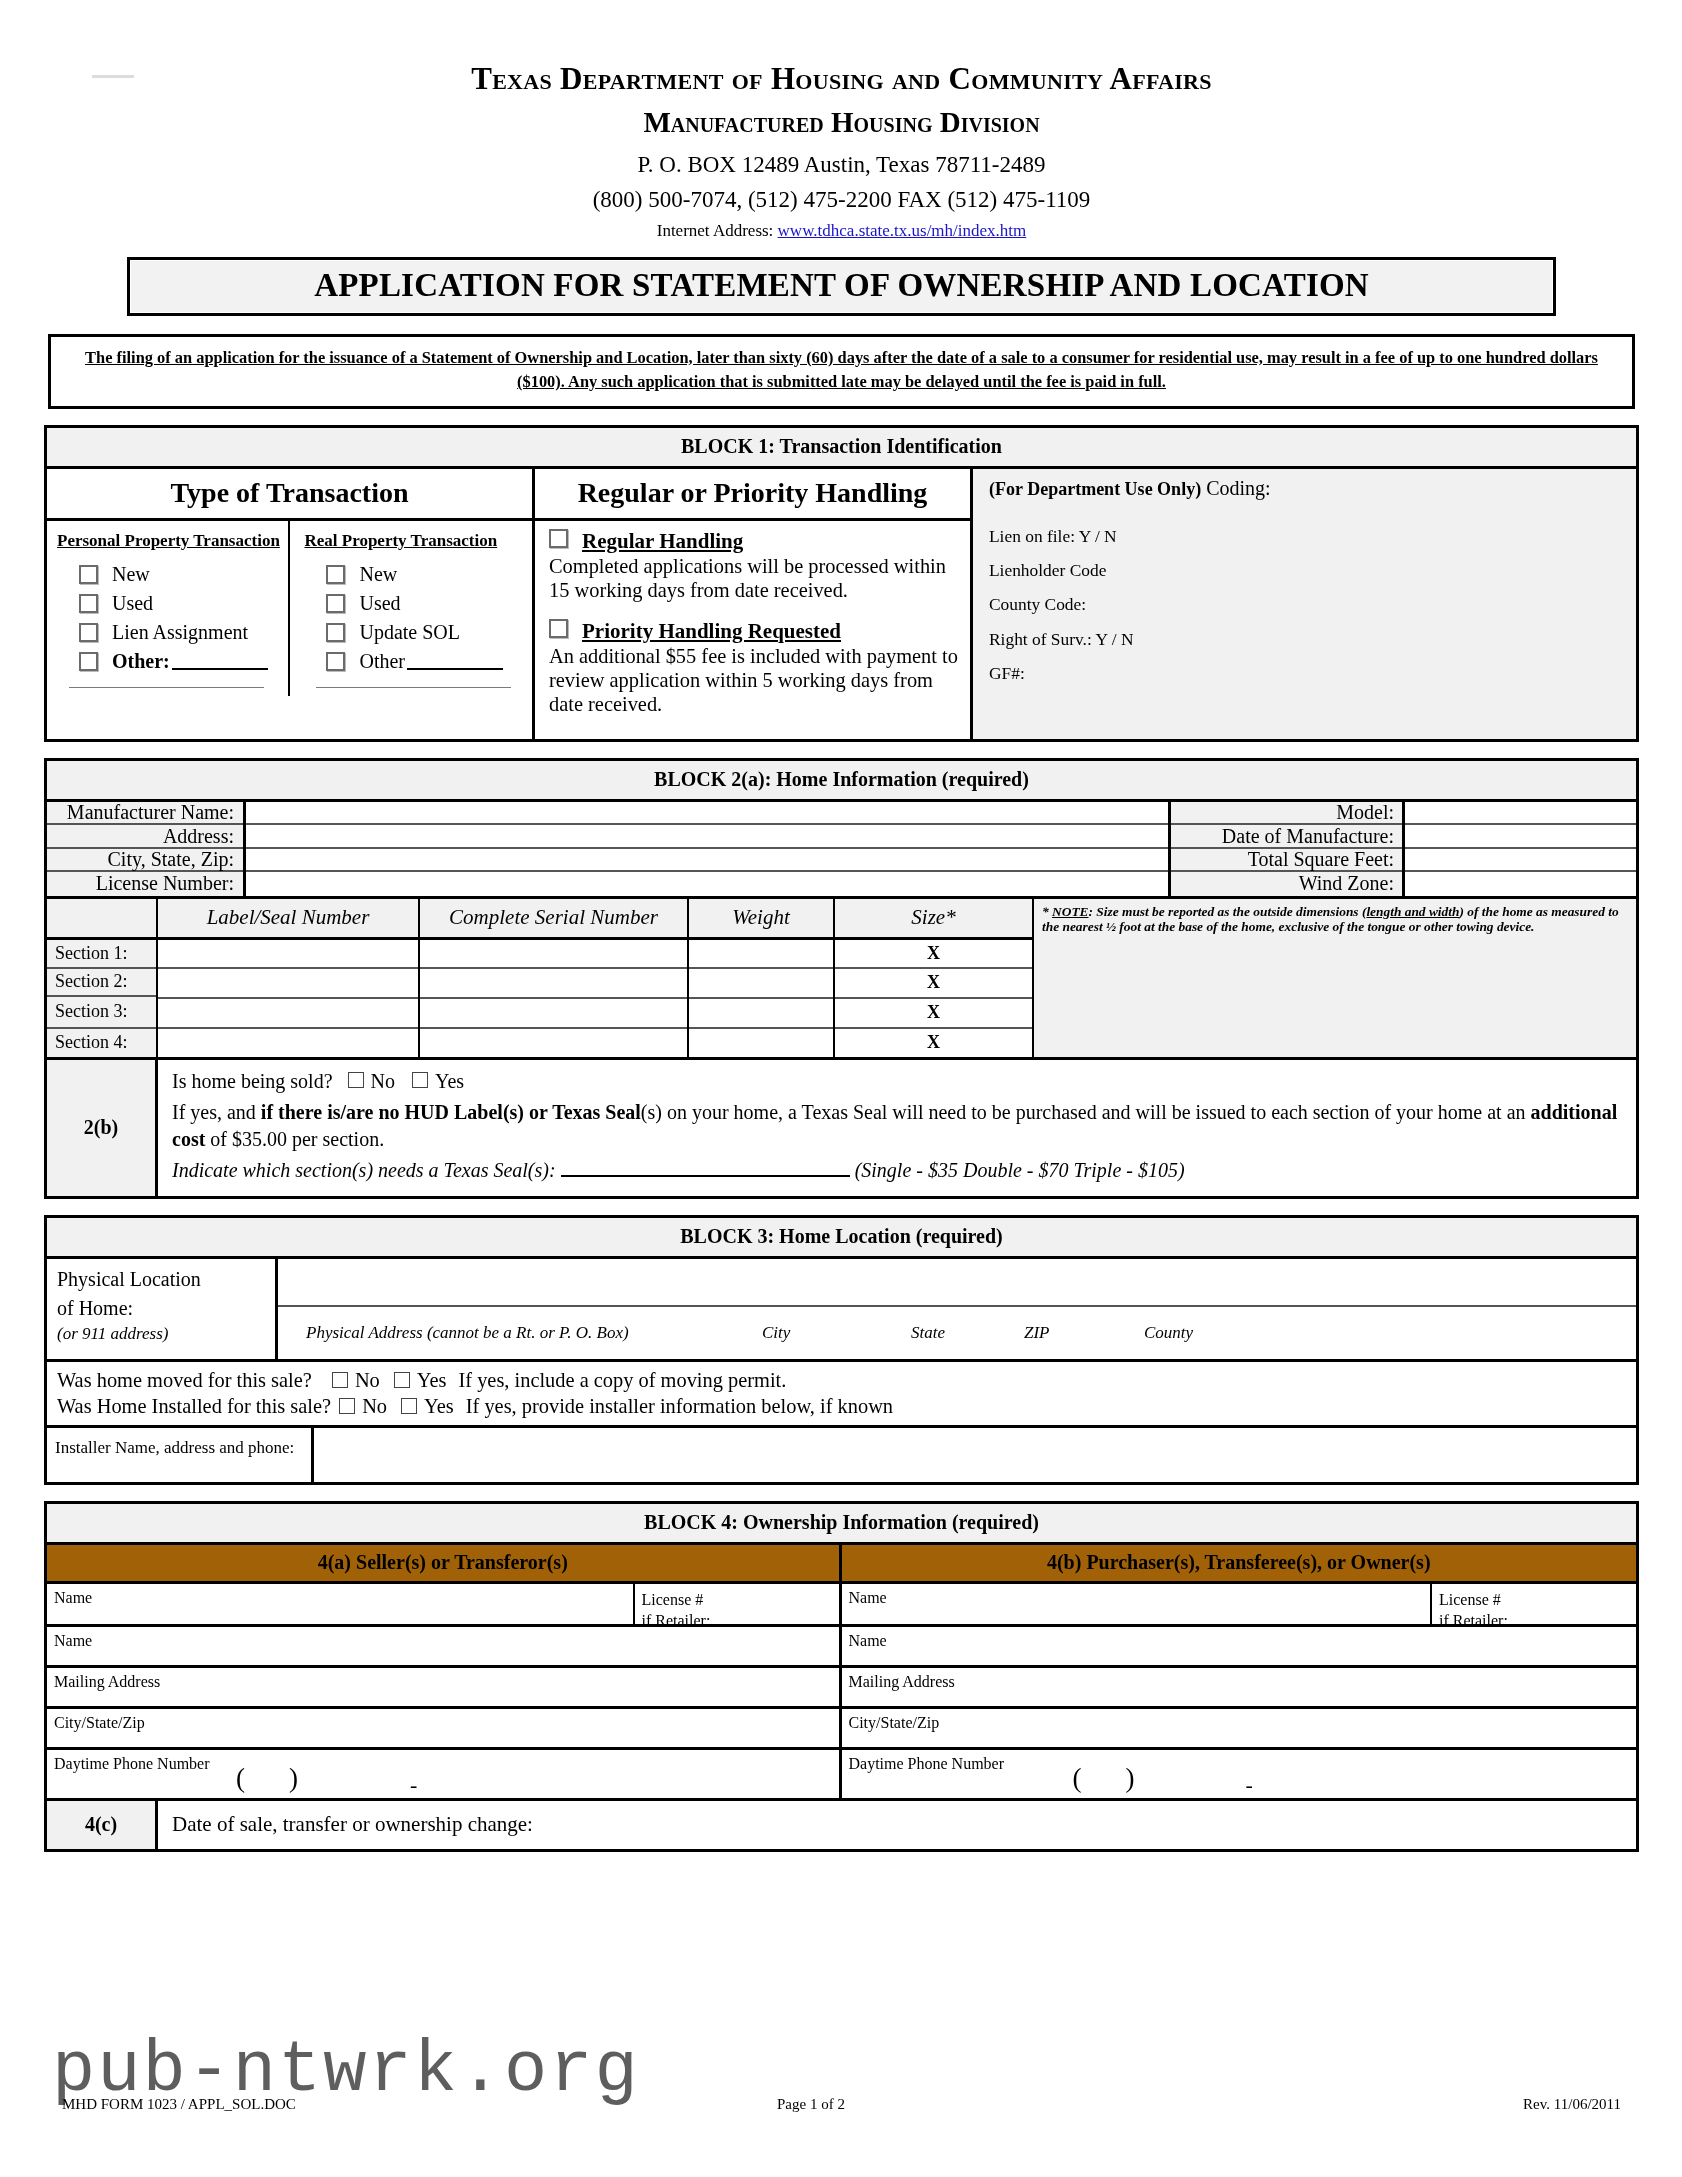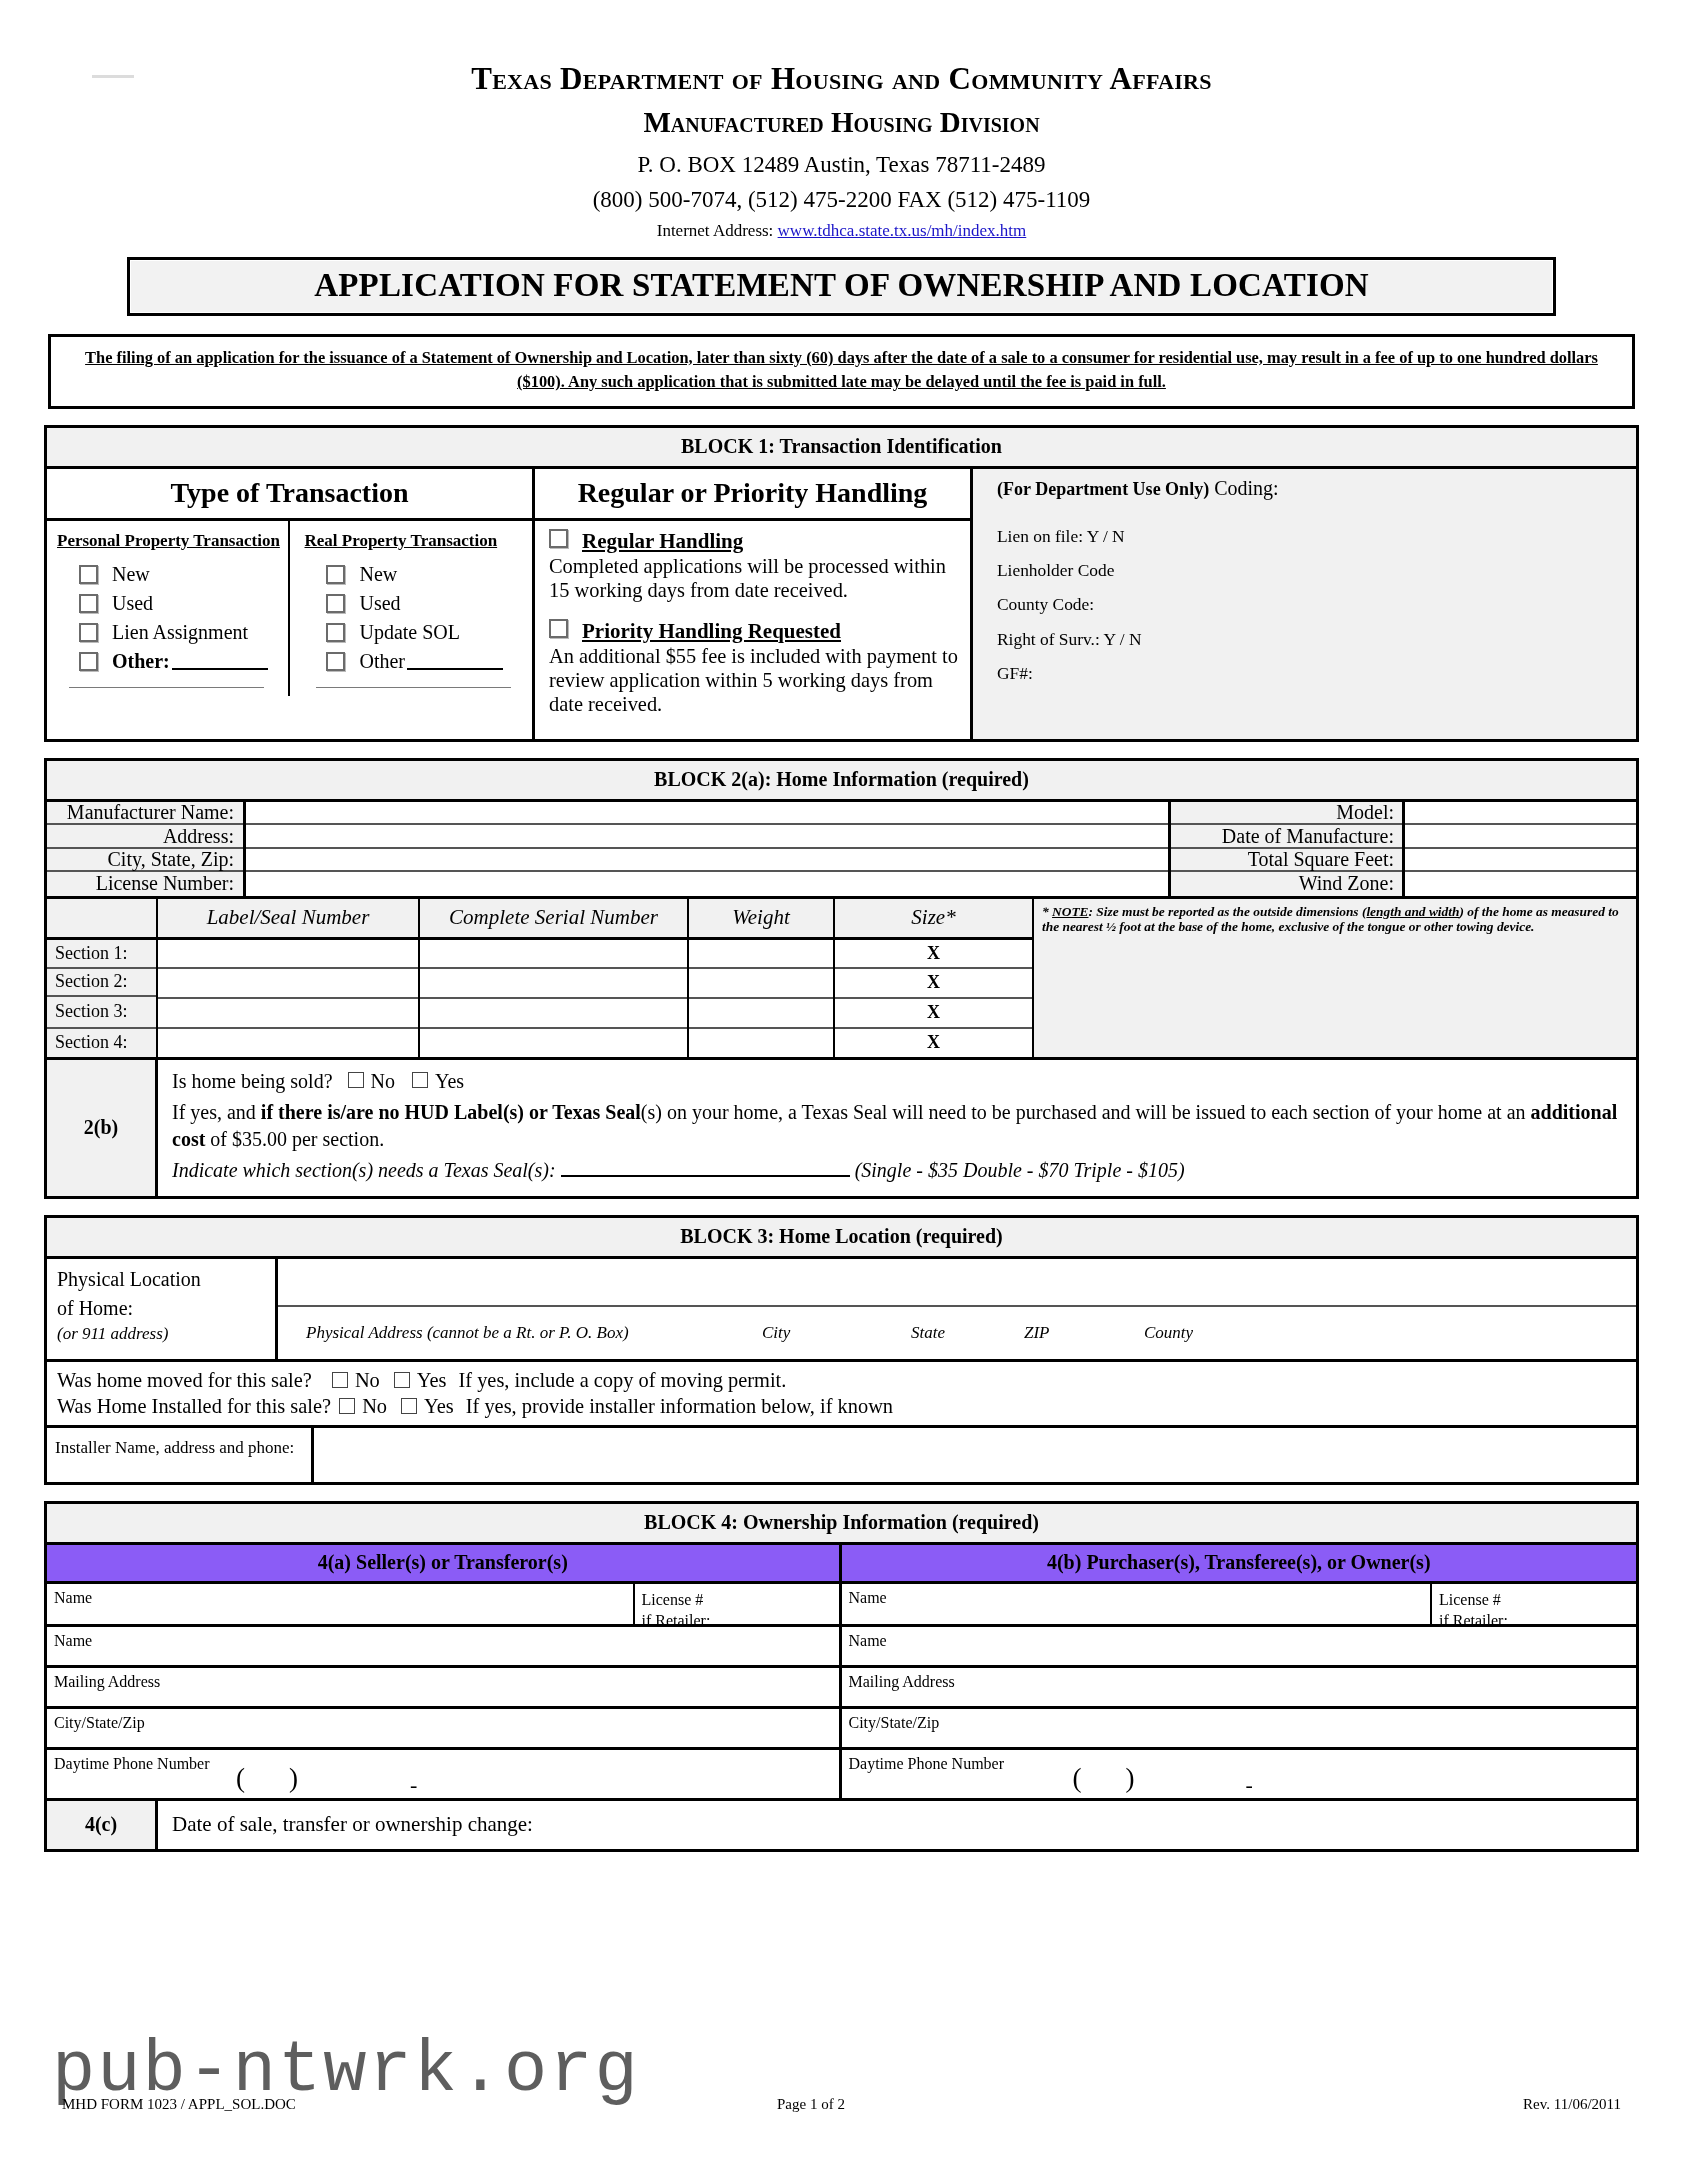--- a/index.html
+++ b/index.html
@@ -100,21 +100,21 @@
   }
   .cb.sm { width:16px; height:16px; border:1.5px solid #444; box-shadow:none; margin-right:7px;}
   .blank-s { display:inline-block; border-bottom:2px solid #000; width:96px; height:17px; margin-left:2px; }
   .blank-w { display:block; border-bottom:1.5px solid #7a7a7a; width:195px; margin:14px 0 8px 12px; height:1px;}
 
   .hand { padding:8px 10px 6px 14px; font-size:20.4px; line-height:1.17; }
   .hand .opt { display:flex; align-items:flex-start; margin-bottom:2px; }
   .hand .opt b { font-weight:bold; text-decoration:underline; font-size:21px;text-align:right; }
   .hand p { margin:0 0 16px 0; }
 
-  .coding { padding:9px 0 8px 24px; font-size:17.4px; line-height:1.0; }
+  .coding { padding:9px 0 8px 16px; font-size:17.4px; line-height:1.0; }
   .coding .ttl { font-size:18px; margin-bottom:30px; }
   .coding .ttl b { font-weight:bold; }
   .coding .ttl span { font-weight:normal; font-size:20px; }
   .coding .ln { margin-bottom:17px; }
 
   
   .b2a-left-lbl { width:199px; background:#f1f1f1; padding:0; }
   .lblrow {
     height:23.4px; display:flex; align-items:center; justify-content:flex-end;
     padding-right:8px; font-size:20px;
@@ -169,21 +169,21 @@
   .b3-fill .cap { height:52px; position:relative; font-size:17px; font-style:italic; }
   .b3-fill .cap span { position:absolute; top:16px; }
   .b3-moved { padding:5px 0 5px 10px; font-size:20.4px; line-height:1.28; }
   .b3-moved .r { display:flex; align-items:center; }
   .b3-inst-lbl { width:267px; padding:10px 0 0 8px; font-size:17px; }
   .b3-inst-fill { flex:1; }
 
   
   .b4-half { width:50%; }
   .b4-subhead {
-    background:#8b5cf6; text-align:center; font-size:20px; font-weight:bold;
+    background:#a16207; text-align:center; font-size:20px; font-weight:bold;
     padding:6px 0 7px 0;
   }
   .b4-cell { font-size:16px; padding:5px 0 0 7px; }
   .b4-name-row { height:40px; display:flex; }
   .b4-name { flex:1; }
   .b4-lic { width:204px; line-height:1.35; }
   .b4-std { height:38px; }
   .b4-phone { height:48px; position:relative; }
   .b4-phone .paren { position:absolute; left:189px; top:13px; font-size:27px; letter-spacing:44px; }
   .b4-phone .dash { position:absolute; left:363px; top:22px; font-size:22px; }

